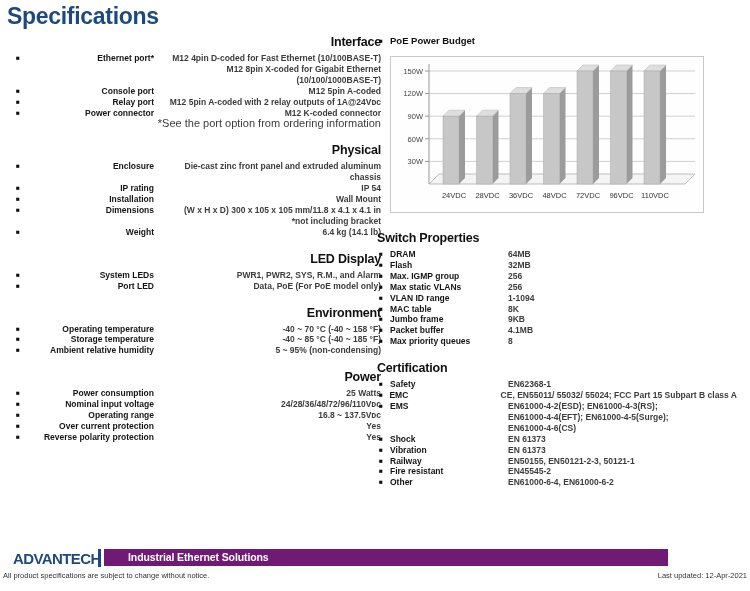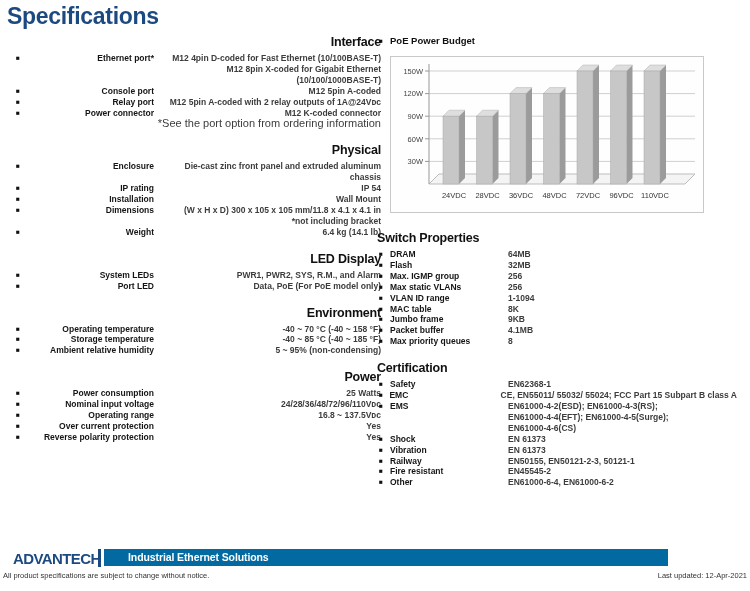--- a/index.html
+++ b/index.html
@@ -43,21 +43,21 @@
   .footer { position:absolute; left:0; top:549px; width:668px; height:42px; }
   .brand-row { position:relative; height:18px; }
   .logo {
     position:absolute; left:13px; top:1px;
     font-size:15px; font-weight:bold; color:#1c4a80;
     letter-spacing:-0.6px; transform:scaleY(0.95);
   }
   .logo-divider { position:absolute; left:98px; top:0; width:3px; height:18px; background:#1c4a80; }
   .banner {
     position:absolute; left:104px; top:0; right:0; height:17px;
-    background:#0369a1; color:#ffffff; font-size:10.5px; font-weight:bold;
+    background:#701a75; color:#ffffff; font-size:10.5px; font-weight:bold;
     line-height:17px; padding-left:24px; letter-spacing:-0.1px;
   }
   .fineprint { position:absolute; left:0; top:22px; width:750px; font-size:7.5px; color:#333; }
   .fineprint .left  { position:absolute; left:3px; }
   .fineprint .right { position:absolute; right:3px; }
 </style>
 </head>
 <body>
 
 <div class="page">

